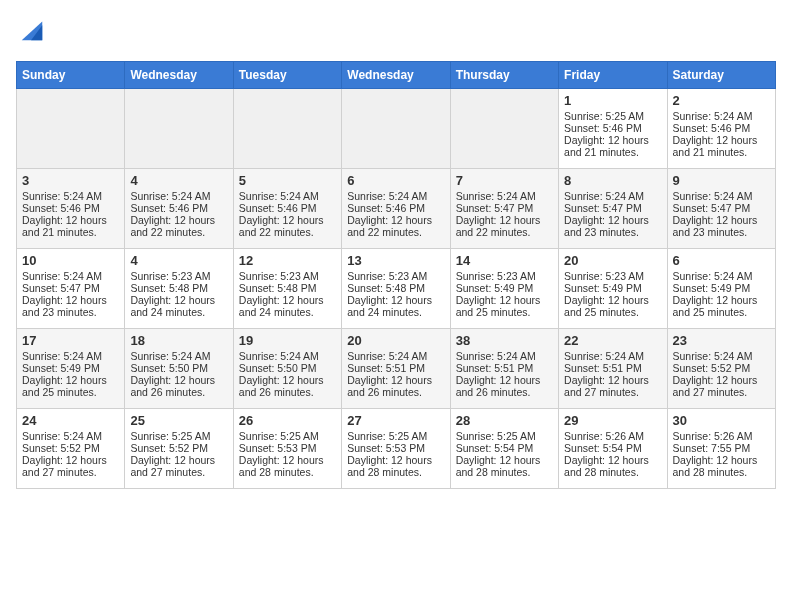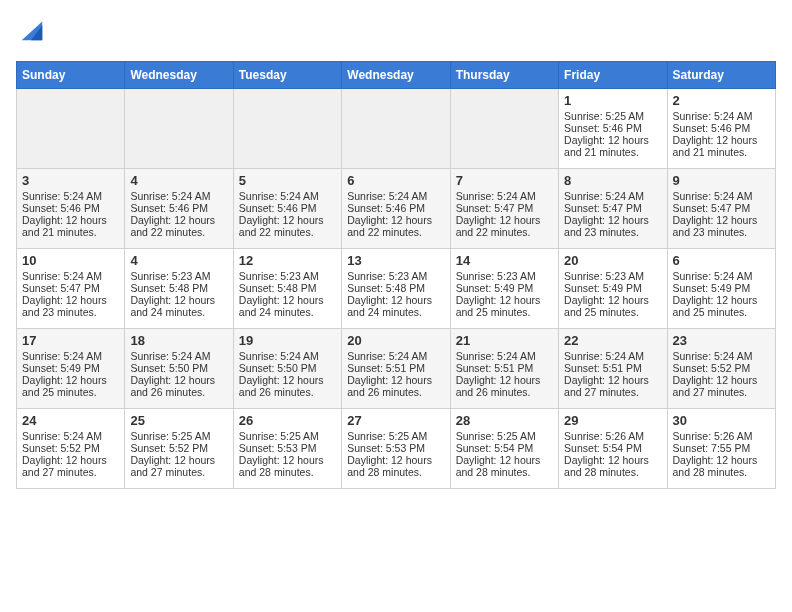--- a/index.html
+++ b/index.html
@@ -269,21 +269,21 @@
           <div>and 26 minutes.</div>
         </td>
         <td>
           <span class="day-num">20</span>
           <div>Sunrise: 5:24 AM</div>
           <div>Sunset: 5:51 PM</div>
           <div>Daylight: 12 hours</div>
           <div>and 26 minutes.</div>
         </td>
         <td>
-          <span class="day-num">21</span>
+          <span class="day-num">38</span>
           <div>Sunrise: 5:24 AM</div>
           <div>Sunset: 5:51 PM</div>
           <div>Daylight: 12 hours</div>
           <div>and 26 minutes.</div>
         </td>
         <td>
           <span class="day-num">22</span>
           <div>Sunrise: 5:24 AM</div>
           <div>Sunset: 5:51 PM</div>
           <div>Daylight: 12 hours</div>

